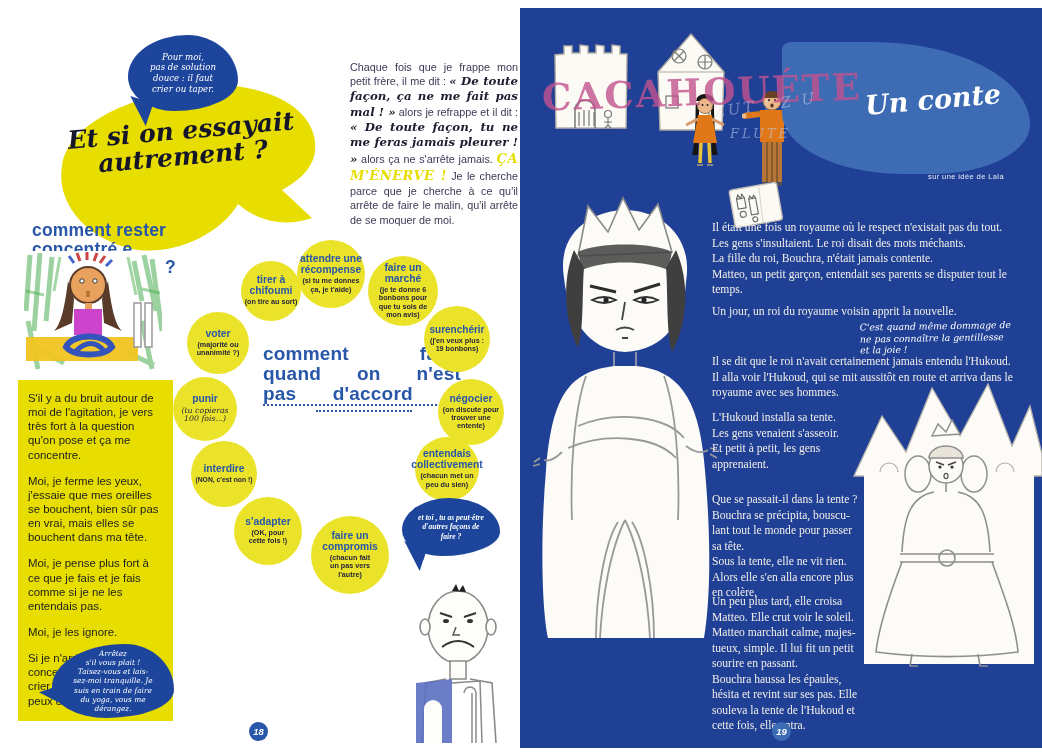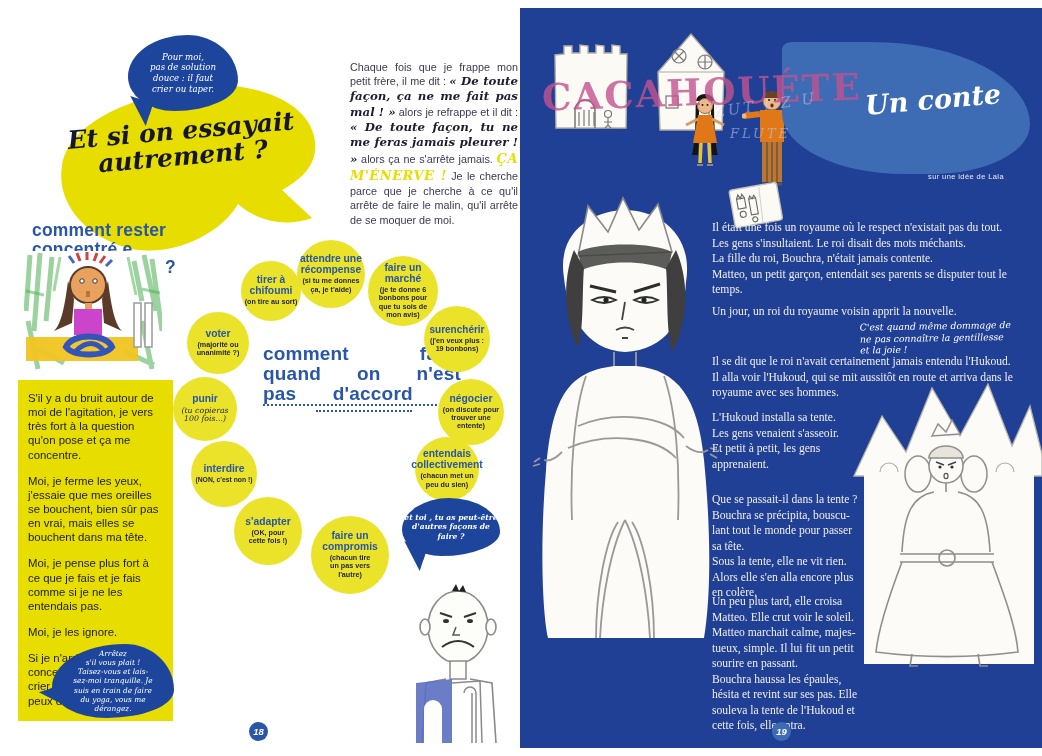--- a/index.html
+++ b/index.html
@@ -197,27 +197,27 @@
     </div>
     <div class="circle" style="left:415px;top:437px;width:64px;height:64px;">
       <div class="c-title pre" style="width:96px;margin:0 -16px;">entendais
 collectivement</div>
       <div class="c-note pre">(chacun met un
 peu du sien)</div>
     </div>
     <div class="circle" style="left:311px;top:516px;width:78px;height:78px;">
       <div class="c-title pre">faire un
 compromis</div>
-      <div class="c-note pre">(chacun tire
+      <div class="c-note pre">(chacun fait
 un pas vers
 l'autre)</div>
     </div>
 
     <div class="bubble tail-bl" style="left:402px;top:498px;width:98px;height:58px;border-radius:48% 52% 60% 40% / 55% 58% 42% 45%;">
-      <div class="bt pre" style="font-size:7.6px;font-weight:bold;">et toi , tu as peut-être
+      <div class="bt pre" style="font-size:7.6px;font-weight:bold;font-family:Liberation Serif, serif;">et toi , tu as peut-être
 d'autres façons de
 faire ?</div>
     </div>
 
     <svg class="abs" style="left:412px;top:583px;" width="92" height="162" viewBox="0 0 92 162">
       <g stroke="#8a8a8a" stroke-width="1.6" fill="#fdfdfa">
         <ellipse cx="46" cy="44" rx="30" ry="36"></ellipse>
         <ellipse cx="13" cy="44" rx="5" ry="8"></ellipse>
         <ellipse cx="79" cy="44" rx="5" ry="8"></ellipse>
         <path d="M34,96 L14,100 L10,160 M58,96 L80,100 L84,160" fill="none"></path>

